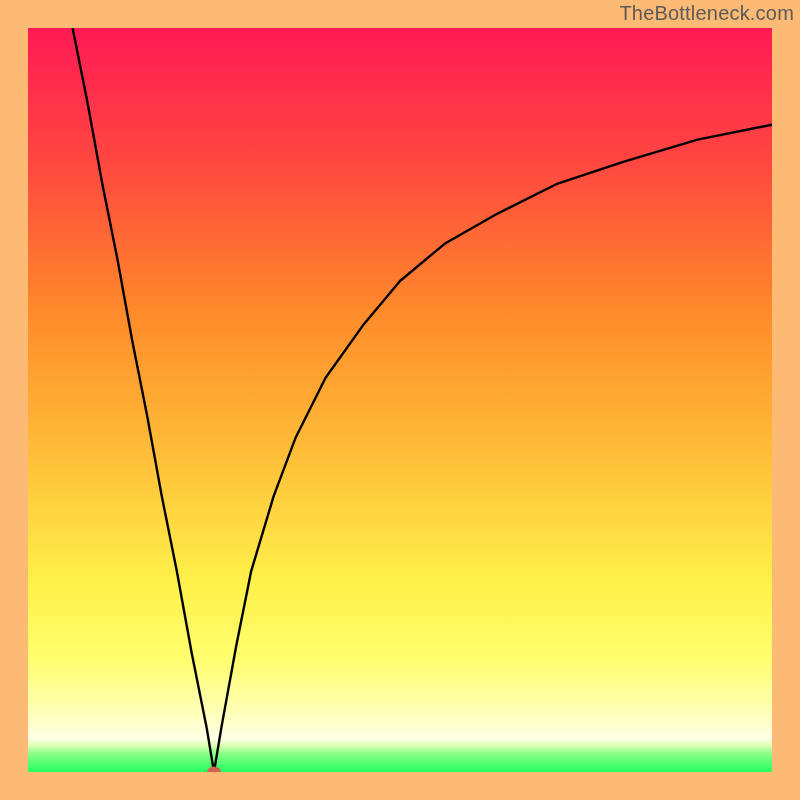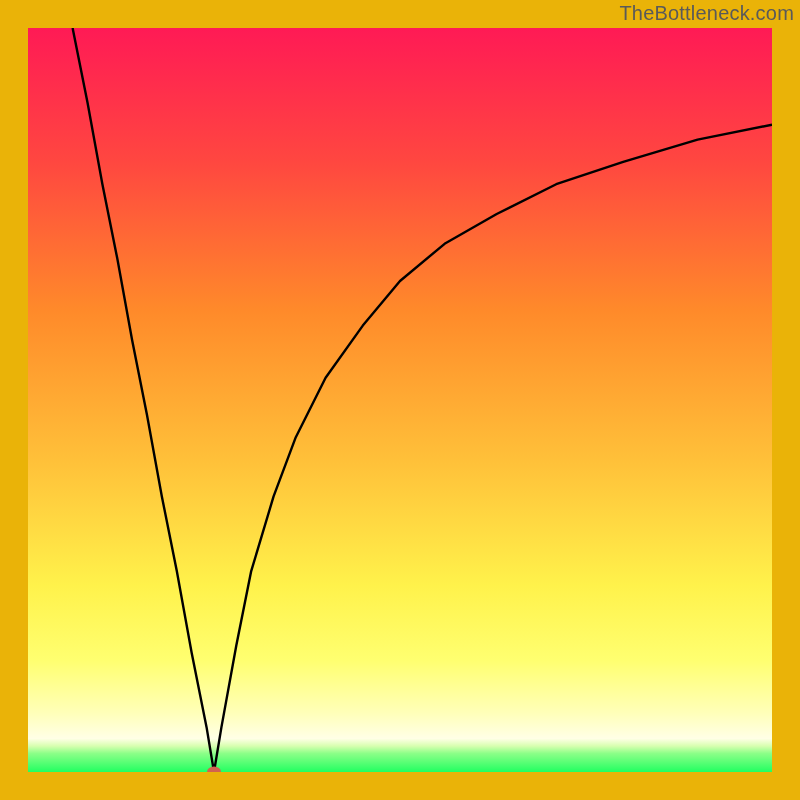--- a/index.html
+++ b/index.html
@@ -8,21 +8,21 @@
     width: 800px;
     height: 800px;
     overflow: hidden;
     background: #000;
     font-family: Arial, Helvetica, sans-serif;
   }
   .frame {
     position: relative;
     width: 800px;
     height: 800px;
-    background: #eab308;
+    background: #fdba74;
     text-align: right;
   }
   .plot-area {
     position: absolute;
     left: 28px;
     top: 28px;
     width: 744px;
     height: 744px;
     
   }

